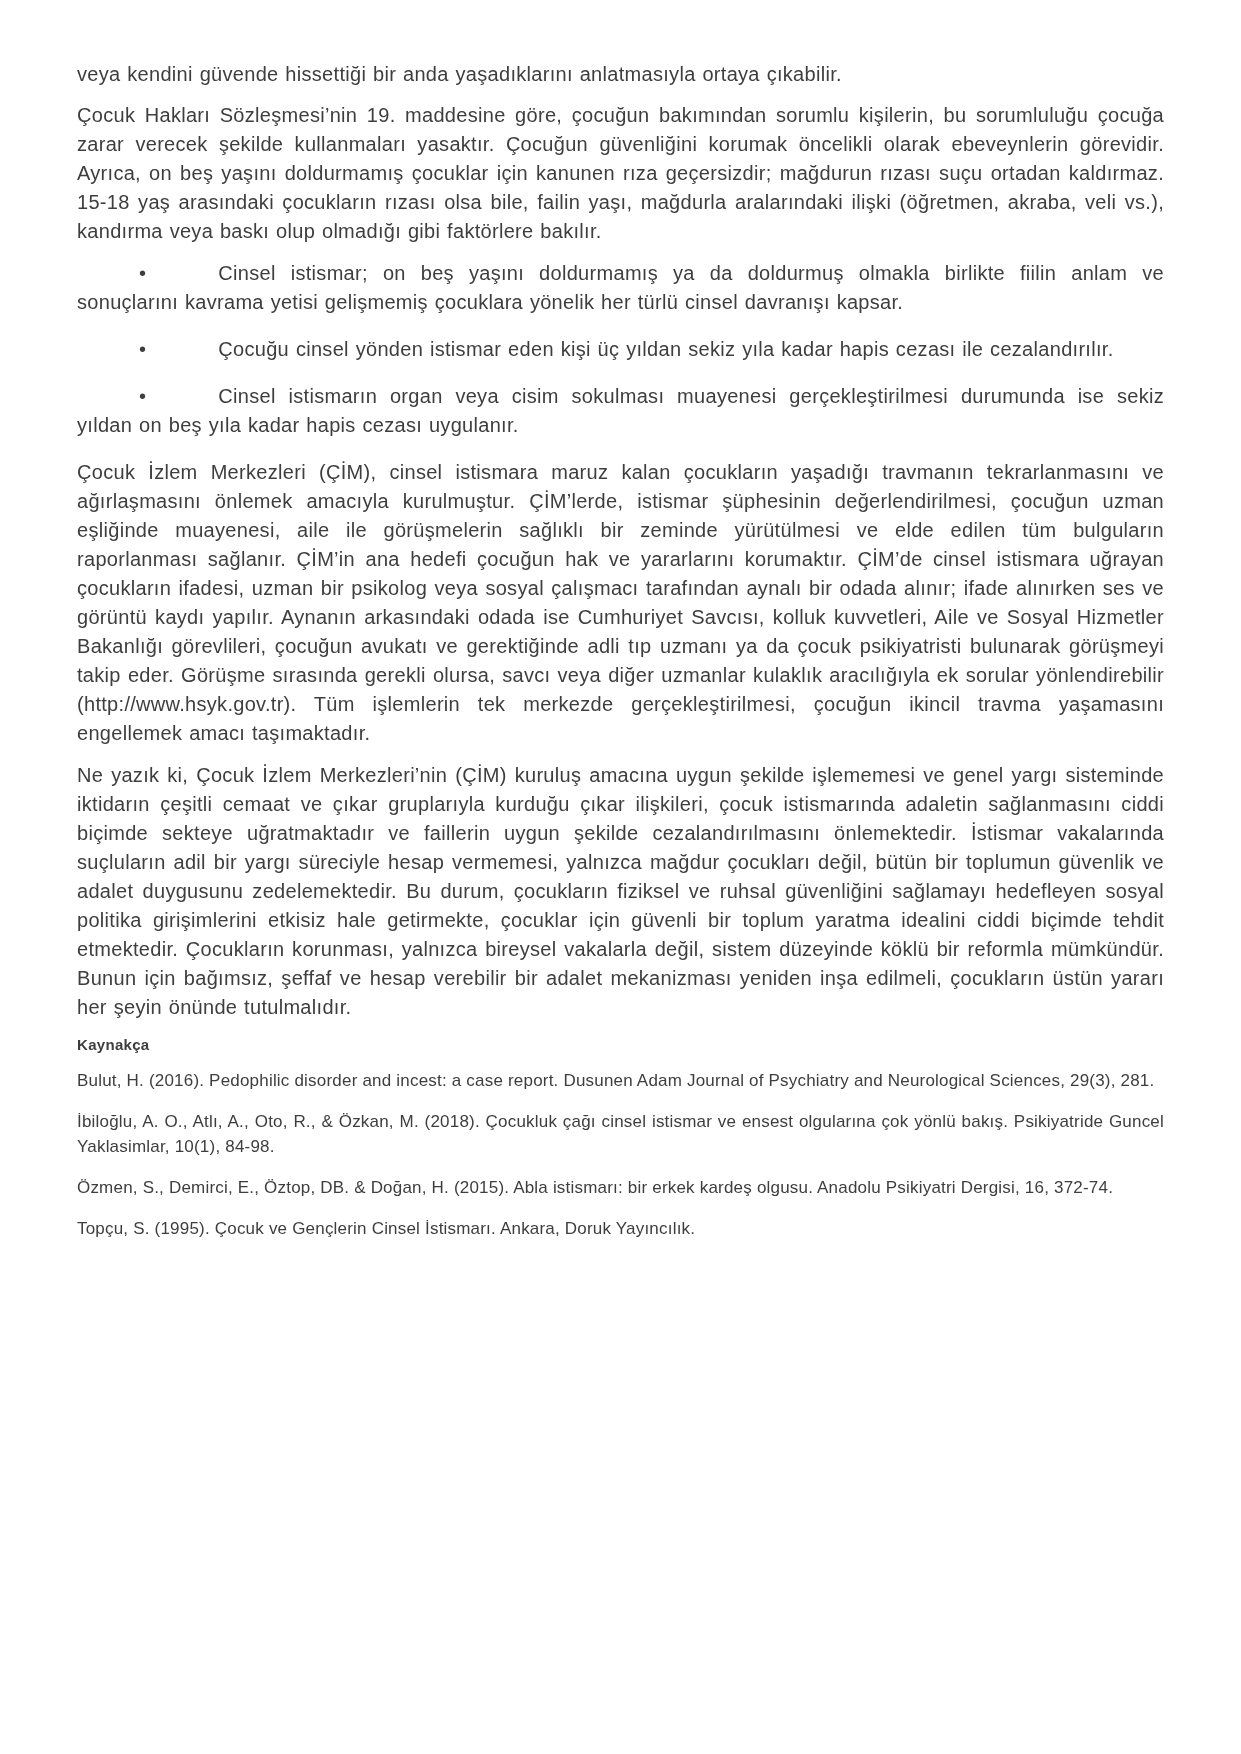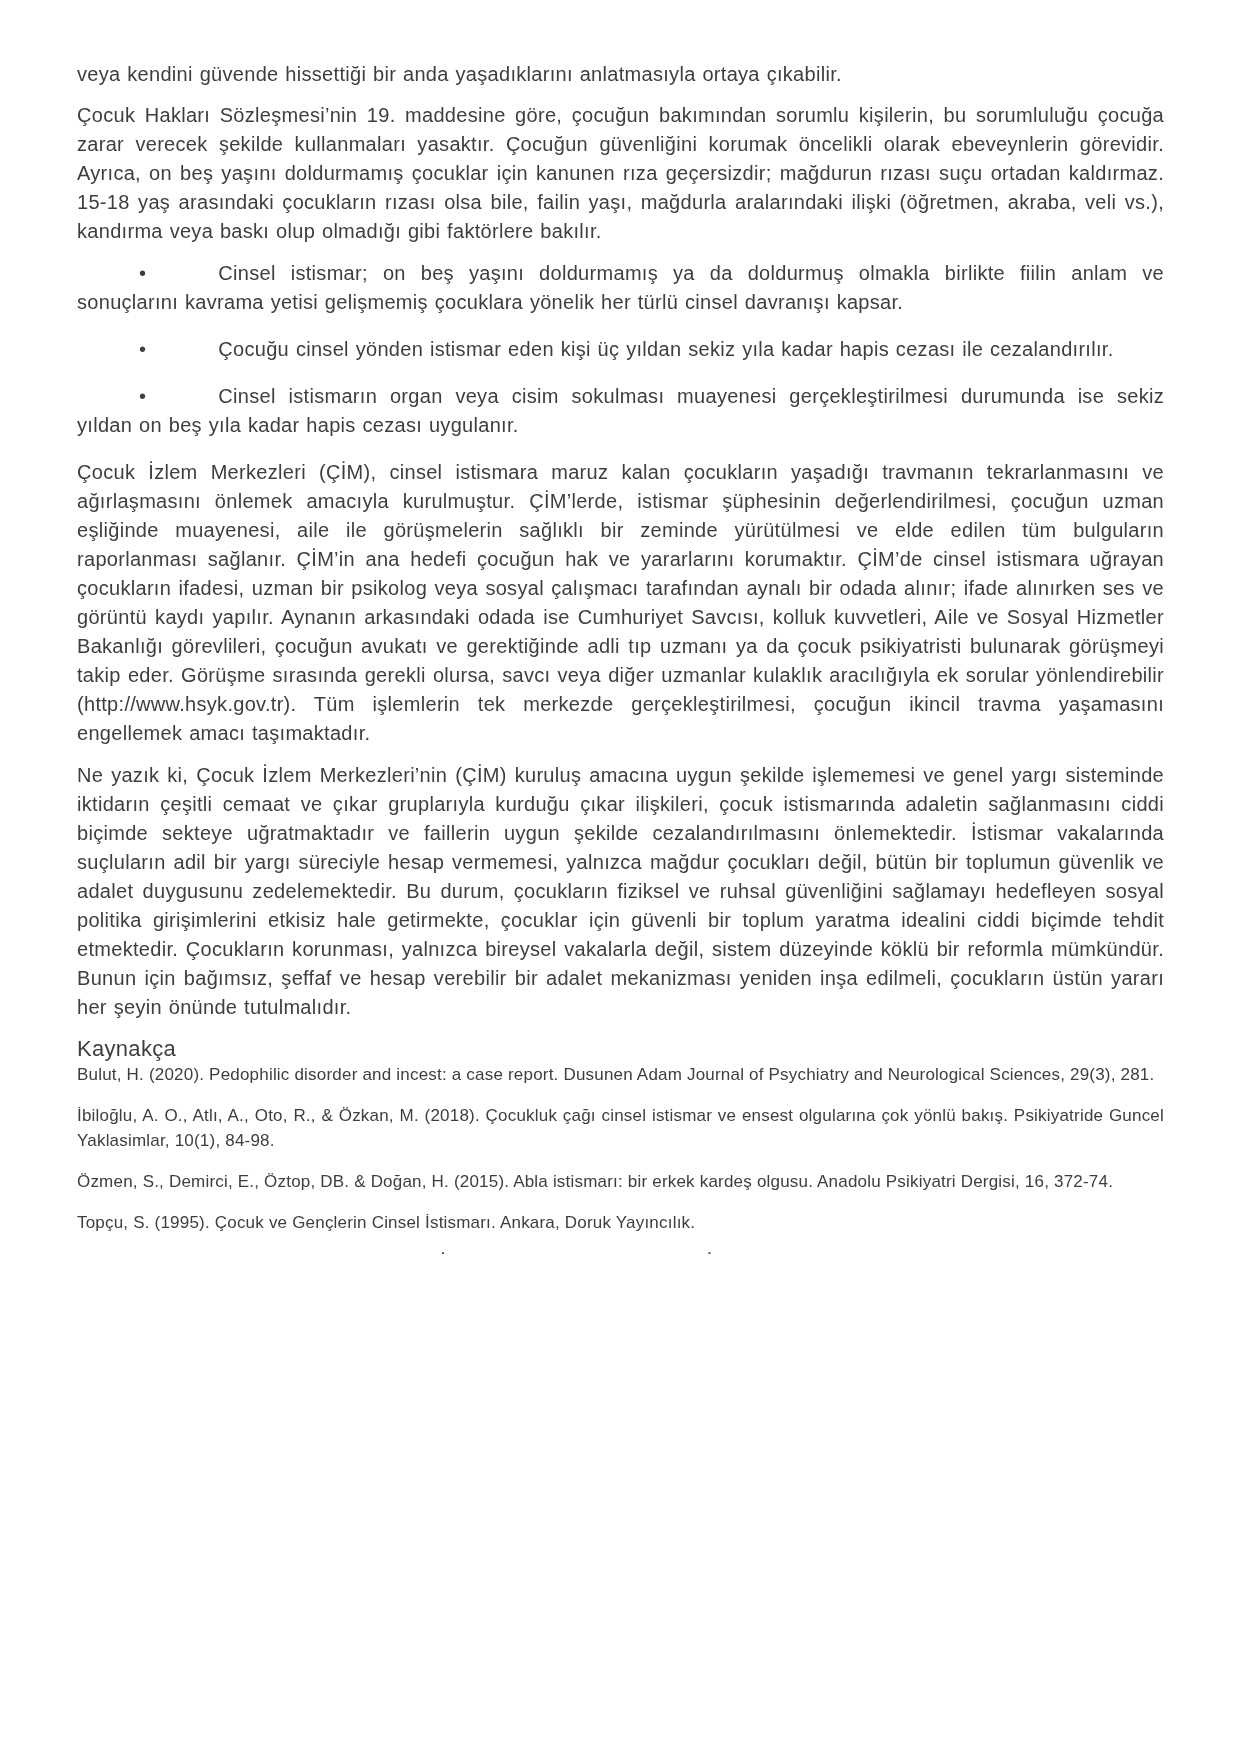--- a/index.html
+++ b/index.html
@@ -33,24 +33,25 @@
   .bullet-para {
     text-indent: 62px;
     margin-top: 6px;
     margin-bottom: 18px;
   }
   .bullet-glyph {
     display: inline;
     margin-right: 72px;
   }
   .kaynakca {
-    font-size: 22px;
-    font-weight: 400;
+    font-size: 15px;
+    font-weight: 700;
     letter-spacing: 0.3px;
     margin-top: 14px;
+    margin-bottom: 15px;
   }
   .ref {
     font-size: 17px;
     line-height: 25px;
     letter-spacing: 0.2px;
     text-align: justify;
     margin-bottom: 16px;
   }
   .footer {
     margin-top: auto;
@@ -80,21 +81,21 @@
     <p class="para bullet-para"><span class="bullet-glyph">•</span><span>Çocuğu cinsel yönden istismar eden kişi üç yıldan sekiz yıla kadar hapis cezası ile cezalandırılır.</span></p>
 
     <p class="para bullet-para"><span class="bullet-glyph">•</span><span>Cinsel istismarın organ veya cisim sokulması muayenesi gerçekleştirilmesi durumunda ise sekiz yıldan on beş yıla kadar hapis cezası uygulanır.</span></p>
 
     <p class="para">Çocuk İzlem Merkezleri (ÇİM), cinsel istismara maruz kalan çocukların yaşadığı travmanın tekrarlanmasını ve ağırlaşmasını önlemek amacıyla kurulmuştur. ÇİM’lerde, istismar şüphesinin değerlendirilmesi, çocuğun uzman eşliğinde muayenesi, aile ile görüşmelerin sağlıklı bir zeminde yürütülmesi ve elde edilen tüm bulguların raporlanması sağlanır. ÇİM’in ana hedefi çocuğun hak ve yararlarını korumaktır. ÇİM’de cinsel istismara uğrayan çocukların ifadesi, uzman bir psikolog veya sosyal çalışmacı tarafından aynalı bir odada alınır; ifade alınırken ses ve görüntü kaydı yapılır. Aynanın arkasındaki odada ise Cumhuriyet Savcısı, kolluk kuvvetleri, Aile ve Sosyal Hizmetler Bakanlığı görevlileri, çocuğun avukatı ve gerektiğinde adli tıp uzmanı ya da çocuk psikiyatristi bulunarak görüşmeyi takip eder. Görüşme sırasında gerekli olursa, savcı veya diğer uzmanlar kulaklık aracılığıyla ek sorular yönlendirebilir (http://www.hsyk.gov.tr).  Tüm işlemlerin tek merkezde gerçekleştirilmesi, çocuğun ikincil travma yaşamasını engellemek amacı taşımaktadır.</p>
 
     <p class="para">Ne yazık ki, Çocuk İzlem Merkezleri’nin (ÇİM) kuruluş amacına uygun şekilde işlememesi ve genel yargı sisteminde iktidarın çeşitli cemaat ve çıkar gruplarıyla kurduğu çıkar ilişkileri, çocuk istismarında adaletin sağlanmasını ciddi biçimde sekteye uğratmaktadır ve faillerin uygun şekilde cezalandırılmasını önlemektedir. İstismar vakalarında suçluların adil bir yargı süreciyle hesap vermemesi, yalnızca mağdur çocukları değil, bütün bir toplumun güvenlik ve adalet duygusunu zedelemektedir. Bu durum, çocukların fiziksel ve ruhsal güvenliğini sağlamayı hedefleyen sosyal politika girişimlerini etkisiz hale getirmekte, çocuklar için güvenli bir toplum yaratma idealini ciddi biçimde tehdit etmektedir. Çocukların korunması, yalnızca bireysel vakalarla değil, sistem düzeyinde köklü bir reformla mümkündür. Bunun için bağımsız, şeffaf ve hesap verebilir bir adalet mekanizması yeniden inşa edilmeli, çocukların üstün yararı her şeyin önünde tutulmalıdır.</p>
 
     <h2 class="kaynakca">Kaynakça</h2>
 
-    <p class="ref">Bulut, H. (2020). Pedophilic disorder and incest: a case report. Dusunen Adam Journal of Psychiatry and Neurological Sciences, 29(3), 281.</p>
+    <p class="ref">Bulut, H. (2016). Pedophilic disorder and incest: a case report. Dusunen Adam Journal of Psychiatry and Neurological Sciences, 29(3), 281.</p>
 
     <p class="ref">İbiloğlu, A. O., Atlı, A., Oto, R., &amp; Özkan, M. (2018). Çocukluk çağı cinsel istismar ve ensest olgularına çok yönlü bakış. Psikiyatride Guncel Yaklasimlar, 10(1), 84-98.</p>
 
     <p class="ref">Özmen, S., Demirci, E., Öztop, DB. &amp; Doğan, H. (2015). Abla istismarı: bir erkek kardeş olgusu. Anadolu Psikiyatri Dergisi, 16, 372-74.</p>
 
     <p class="ref">Topçu, S. (1995). Çocuk ve Gençlerin Cinsel İstismarı. Ankara, Doruk Yayıncılık.</p>
 
   </main>
 
   <footer class="footer">

